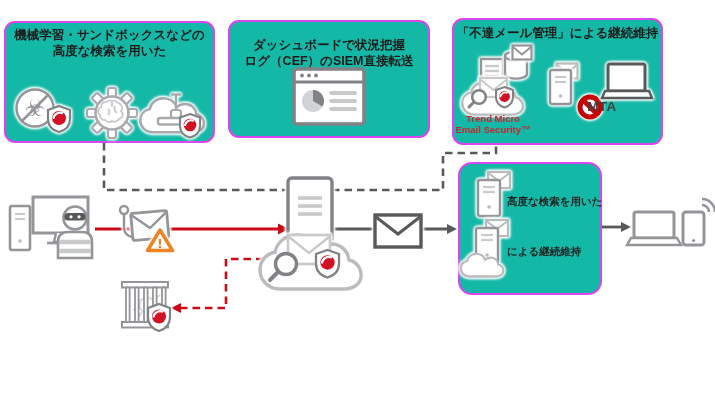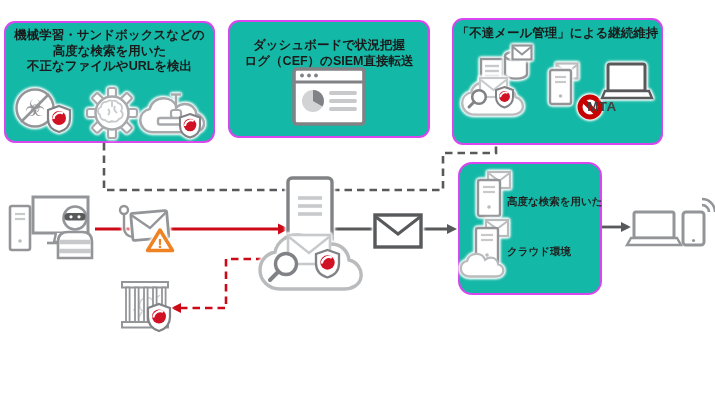--- a/index.html
+++ b/index.html
@@ -44,21 +44,20 @@
     <path d="M602 83 L593 78.5 L593 87.5 Z" fill="#58595b"></path>
 
     <path d="M627 96 V105 H613" fill="none" stroke="#cc0a17" stroke-width="2.6" stroke-dasharray="6 4"></path>
     <path d="M605 105 L614 100.5 L614 109.5 Z" fill="#cc0a17"></path>
   </svg>
 
   <div class="rbox" style="left:4px;top:21px;width:211px;height:122px;">
     <div class="btitle" style="margin-top:5px;">
       <div>機械学習・サンドボックスなどの</div>
       <div>高度な検索を用いた</div>
-      <div>不正なファイルやURLを検出</div>
     </div>
   </div>
 
   <div class="rbox" style="left:228px;top:20px;width:202px;height:118px;">
     <div class="btitle" style="margin-top:16px;">
       <div>ダッシュボードで状況把握</div>
       <div>ログ（CEF）のSIEM直接転送</div>
     </div>
   </div>
 
@@ -178,20 +177,24 @@
     <line x1="7.5" y1="6.5" x2="20.5" y2="19.5" stroke="#c70000" stroke-width="5"></line>
   </svg>
 
   <svg class="abs halo" style="left:602px;top:62px" width="50" height="40" viewBox="0 0 50 40">
     <rect x="6" y="2" width="37" height="27" rx="2" fill="#fff" stroke="#58595b" stroke-width="3"></rect>
     <path d="M3 29 L47 29 L50 36 L0 36 Z" fill="#fff" stroke="#58595b" stroke-width="2.4"></path>
   </svg>
 
   <div class="lbl" style="left:544px;top:99px;width:34px;text-align:center;font-size:13.5px;color:#414042;letter-spacing:0.5px;font-weight:600;margin-left:41px;">MTA</div>
 
+  <div class="tmname" style="left:444px;top:113px;width:98px;">
+    <div>Trend Micro</div>
+    <div>Email Security™</div>
+  </div>
 
   <svg class="abs halo" style="left:6px;top:192px" width="100" height="66" viewBox="0 0 100 66">
     <rect x="4" y="14" width="20" height="44" rx="2" fill="#fff" stroke="#939598" stroke-width="2.6"></rect>
     <g stroke="#c7c9cb" stroke-width="2.2">
         <line x1="9" y1="22" x2="19" y2="22"></line>
         <line x1="9" y1="27" x2="19" y2="27"></line>
       </g>
     <circle cx="14" cy="49" r="1.8" fill="#b9bbbd"></circle>
     <rect x="27" y="5" width="55" height="36" fill="#fff" stroke="#939598" stroke-width="3"></rect>
     <path d="M50 41 l-2 9 h16 l-2 -9" fill="#fff" stroke="#939598" stroke-width="2.4"></path>
@@ -288,21 +291,21 @@
     <rect x="16" y="10" width="22" height="36" rx="2" fill="#fff" stroke="#939598" stroke-width="2.4"></rect>
     <g stroke="#c7c9cb" stroke-width="2.2">
         <line x1="21" y1="17" x2="33" y2="17"></line>
         <line x1="21" y1="22" x2="33" y2="22"></line>
       </g>
     <circle cx="27" cy="37" r="1.8" fill="#b9bbbd"></circle>
     <g transform="translate(0,35) scale(0.42)">
       <path d="M22 56 C10 56 2 47 2 37 C2 28 8 21 17 19 C19 9 28 2 39 2 C49 2 57 8 60 16 C63 13 68 11 73 11 C83 11 90 18 91 27 C99 29 104 36 103 44 C102 52 94 56 86 56 Z" fill="#fff" stroke="#b9bbbd" stroke-width="5.5"></path>
     </g>
   </svg>
-  <div class="lbl" style="left:507px;top:245px;font-size:10.5px;">クラウド環境</div>
+  <div class="lbl" style="left:507px;top:245px;font-size:10.5px;">による継続維持</div>
 
   <svg class="abs halo" style="left:626px;top:192px" width="90" height="60" viewBox="0 0 90 60">
     <g fill="none" stroke="#939598" stroke-width="2.6">
       <path d="M76 13 A7 7 0 0 1 83 20"></path>
       <path d="M76 7 A13 13 0 0 1 89 20"></path>
     </g>
     <rect x="8" y="20" width="40" height="26" rx="2" fill="#fff" stroke="#939598" stroke-width="3"></rect>
     <path d="M5 46 L51 46 L55 53 L1 53 Z" fill="#fff" stroke="#939598" stroke-width="2.4"></path>
     <rect x="57" y="20" width="21" height="33" rx="3" fill="#fff" stroke="#939598" stroke-width="3"></rect>
     <circle cx="67.5" cy="48.5" r="1.6" fill="#939598"></circle>

